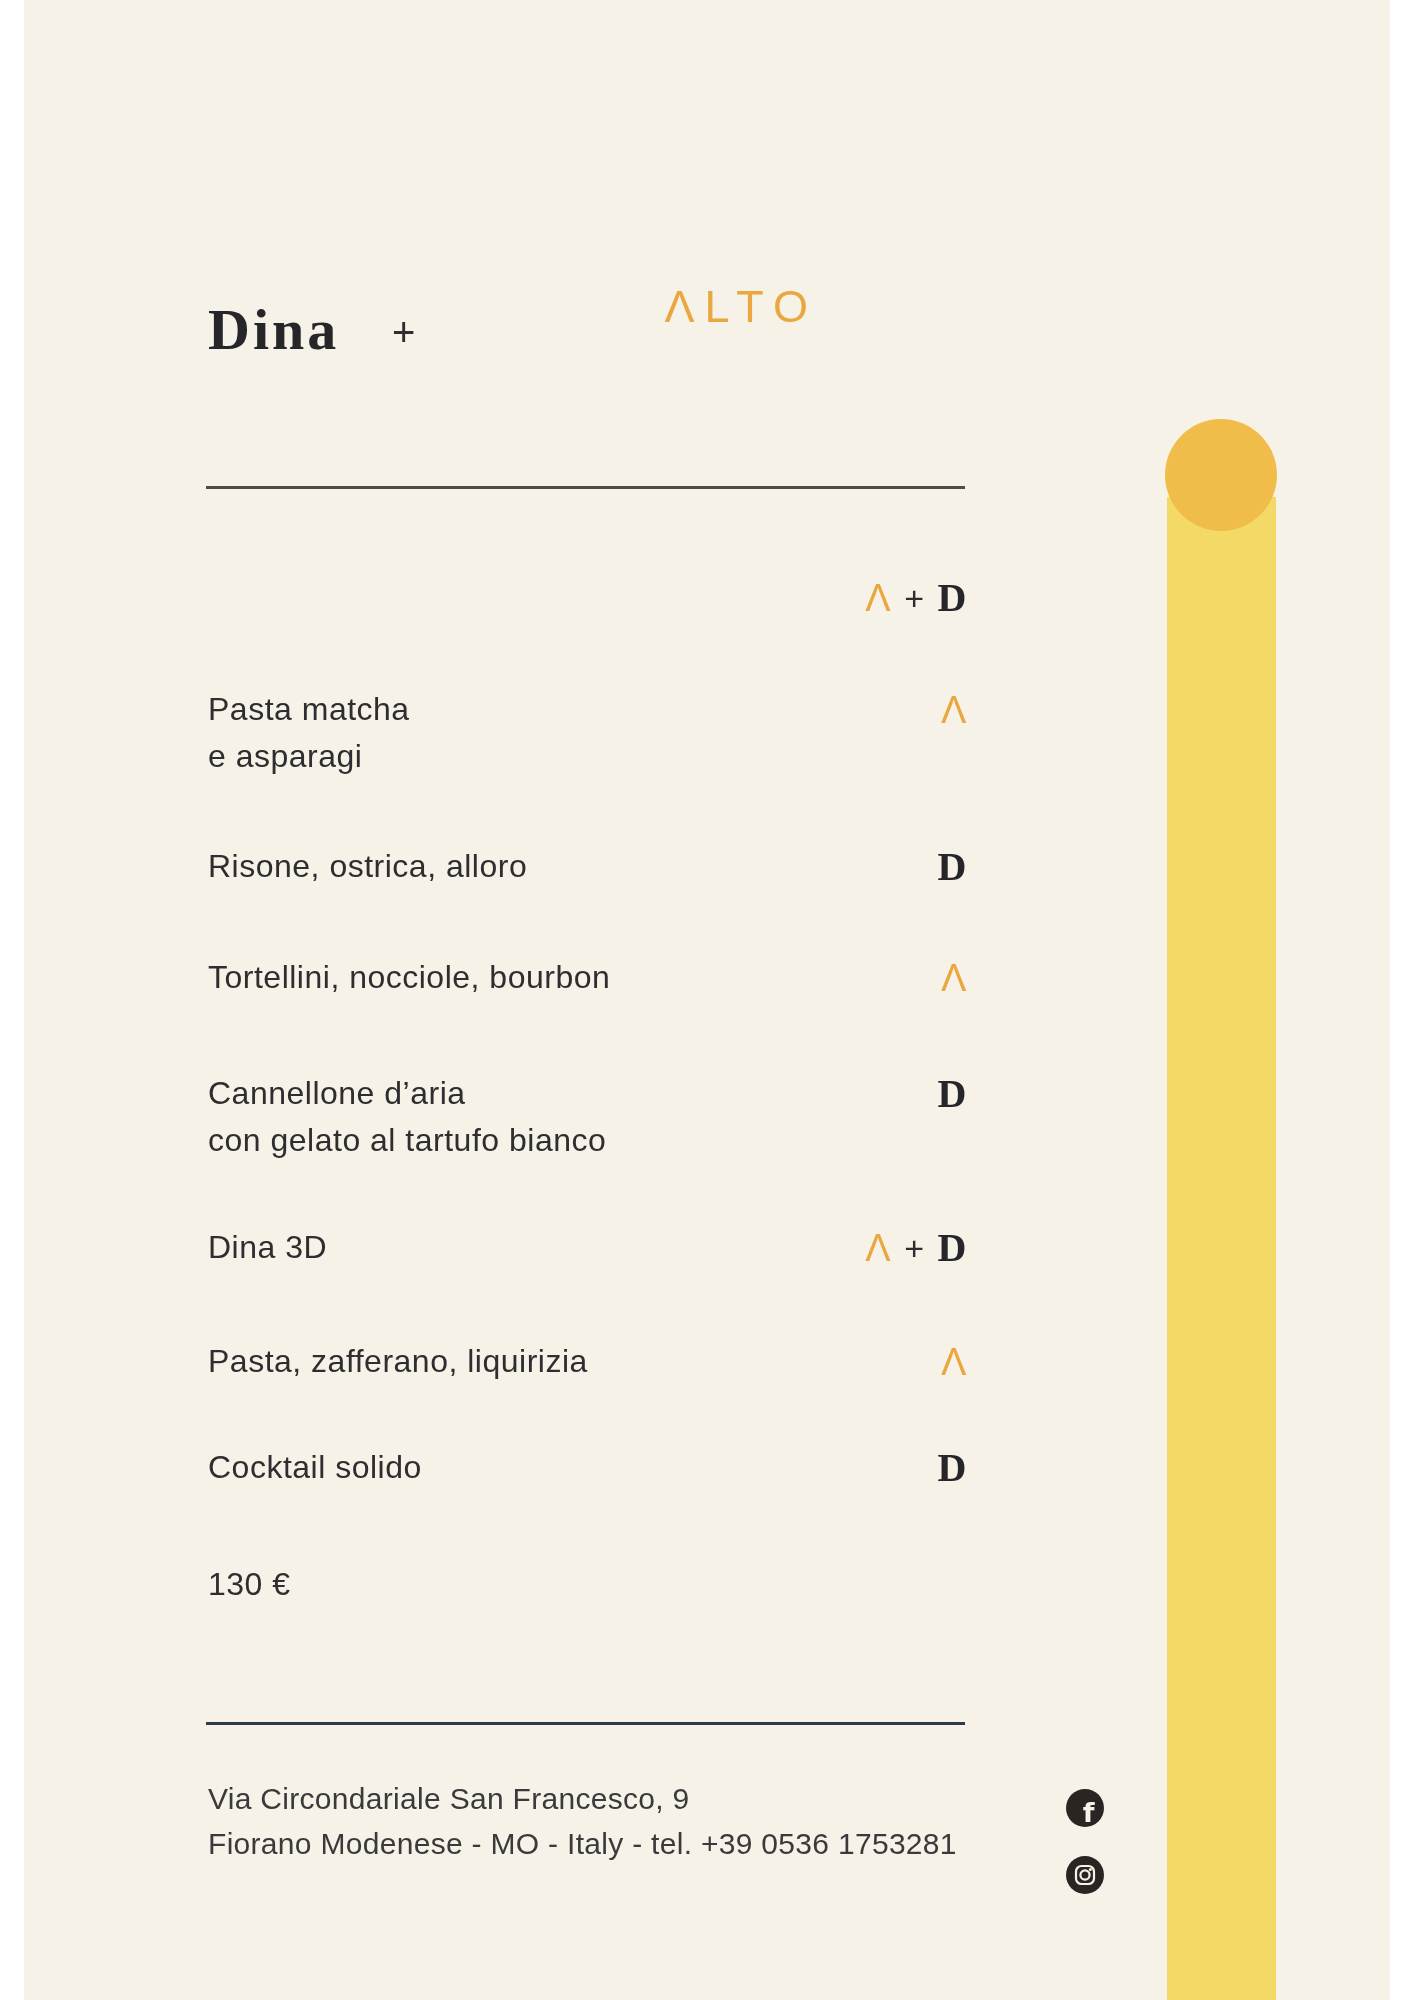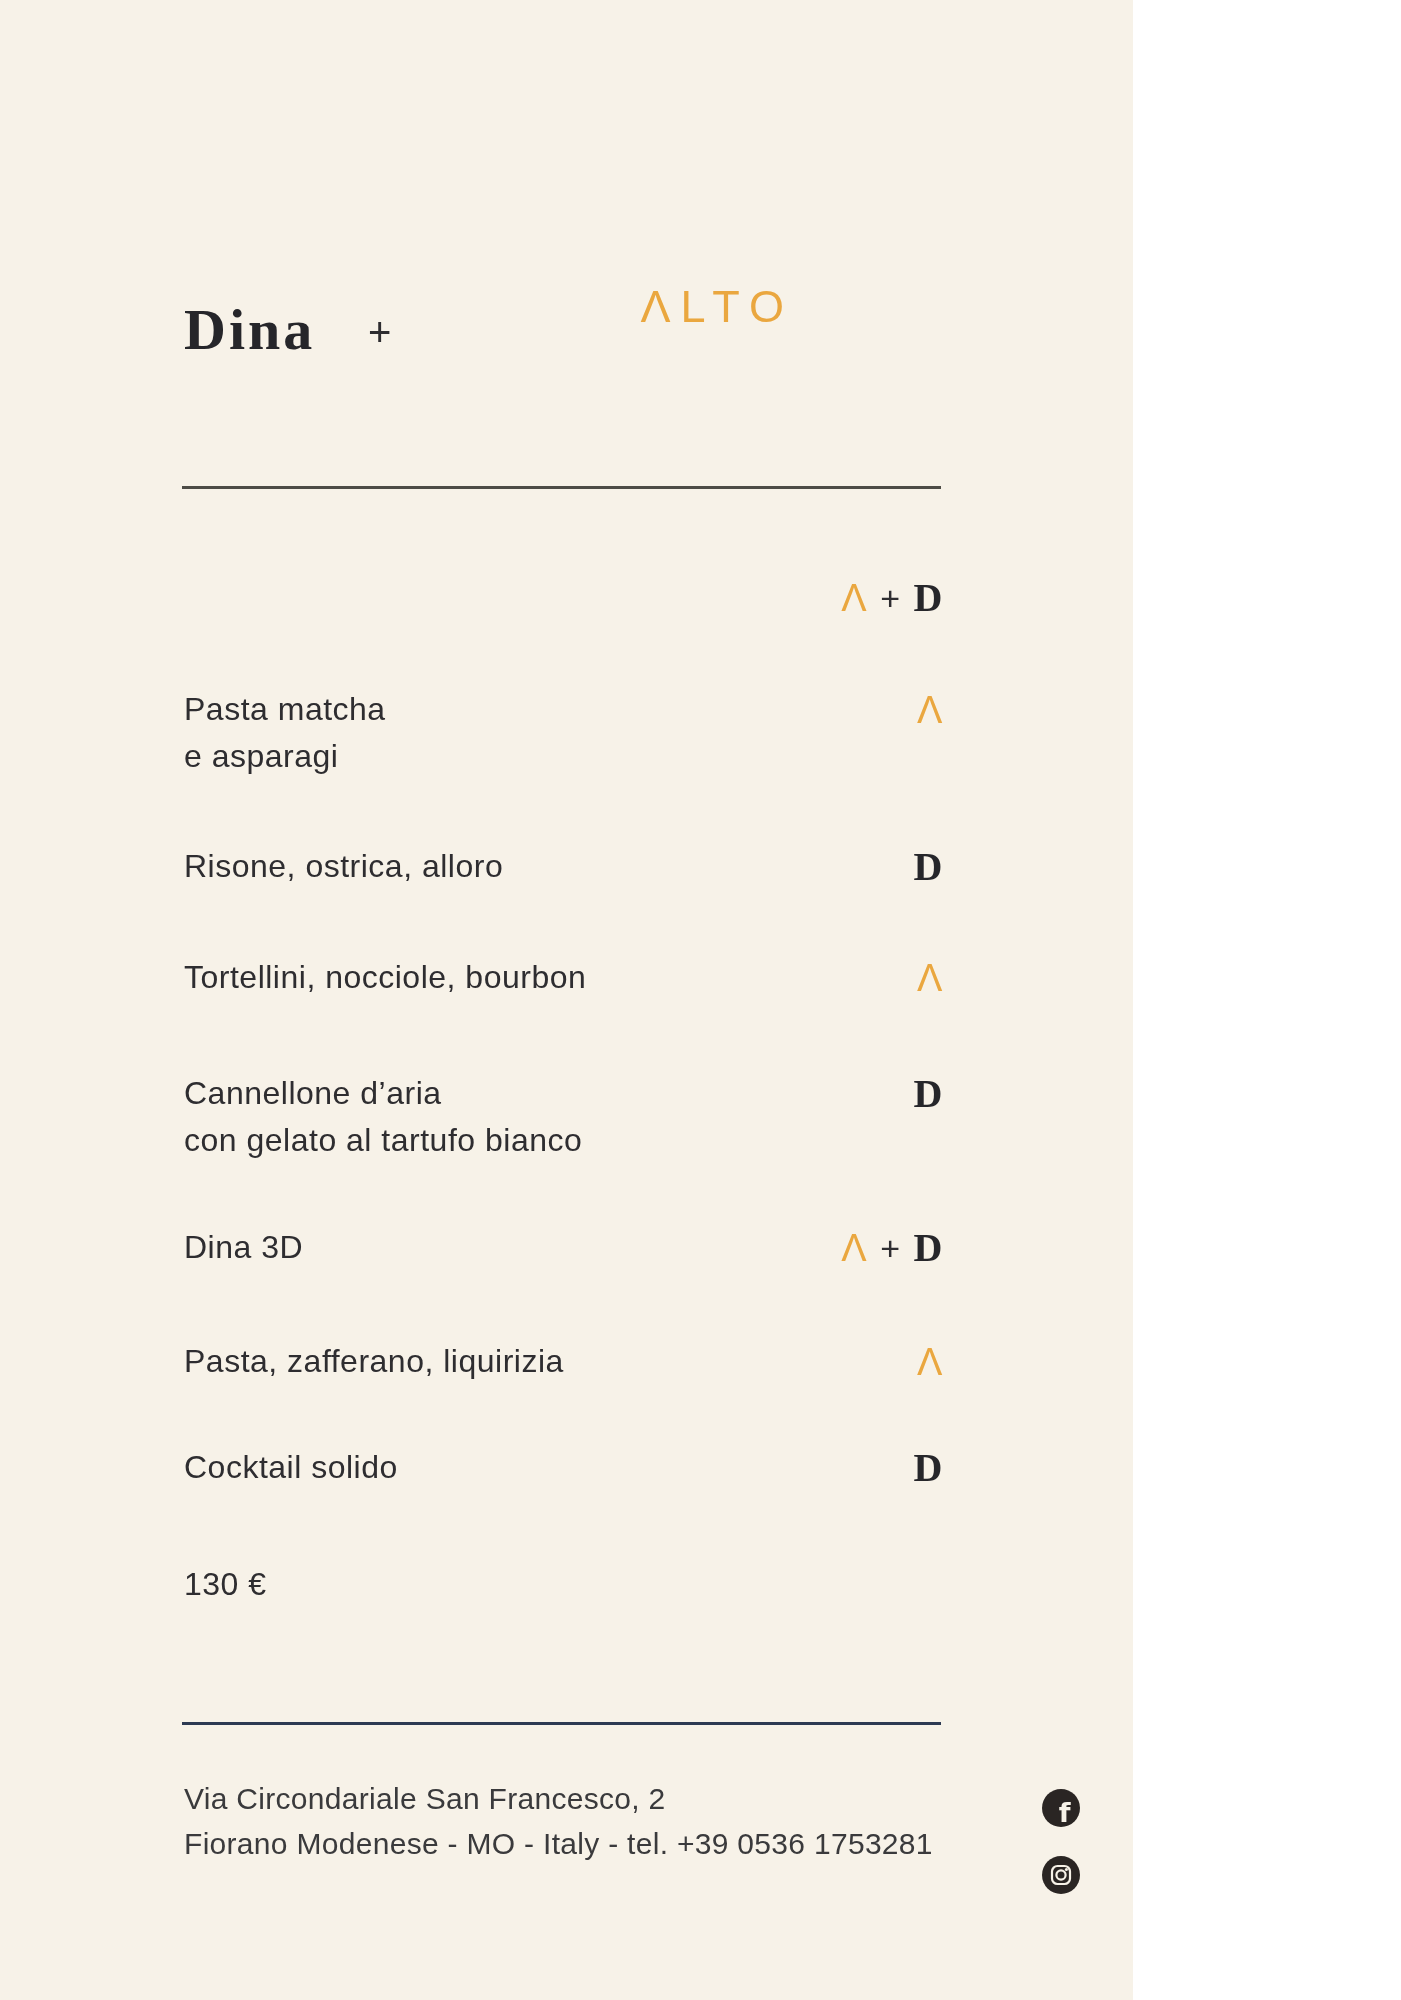--- a/index.html
+++ b/index.html
@@ -1,22 +1,23 @@
 <!DOCTYPE html>
 <html><head>
 <meta charset="utf-8">
 <style>
   html,body{margin:0;padding:0;}
   .page{
     position:relative;
-    width:1133px;height:2000px;
+    width:1366px;height:2000px;
     background:#F7F2E8;
     font-family:"Liberation Sans", sans-serif;
     color:#2E2D30;
     overflow:hidden;
+    margin-left:24px;
   }
   
   .ribbon{
     position:absolute;
     left:1143px;top:497px;
     width:109px;height:1503px;
     background:#F4D967;
   }
   .ribbon-circle{
     position:absolute;
@@ -224,21 +225,21 @@
         <span class="mark mark-dina">D</span>
       </div>
     </div>
 
     <div class="price">130 €</div>
   </div>
 
   <div class="rule rule-bottom"></div>
 
   <div class="footer-text">
-    <div>Via Circondariale San Francesco, 2</div>
+    <div>Via Circondariale San Francesco, 9</div>
     <div>Fiorano Modenese - MO - Italy - tel. +39 0536 1753281</div>
   </div>
 
   <div class="social">
     <div class="social-btn">
       <span class="fb-f">f</span>
     </div>
     <div class="social-btn">
       <svg width="24" height="24" viewBox="0 0 24 24">
         <rect x="3" y="3" width="18" height="18" rx="5.5" fill="none" stroke="#F7F2E8" stroke-width="2.2"></rect>

